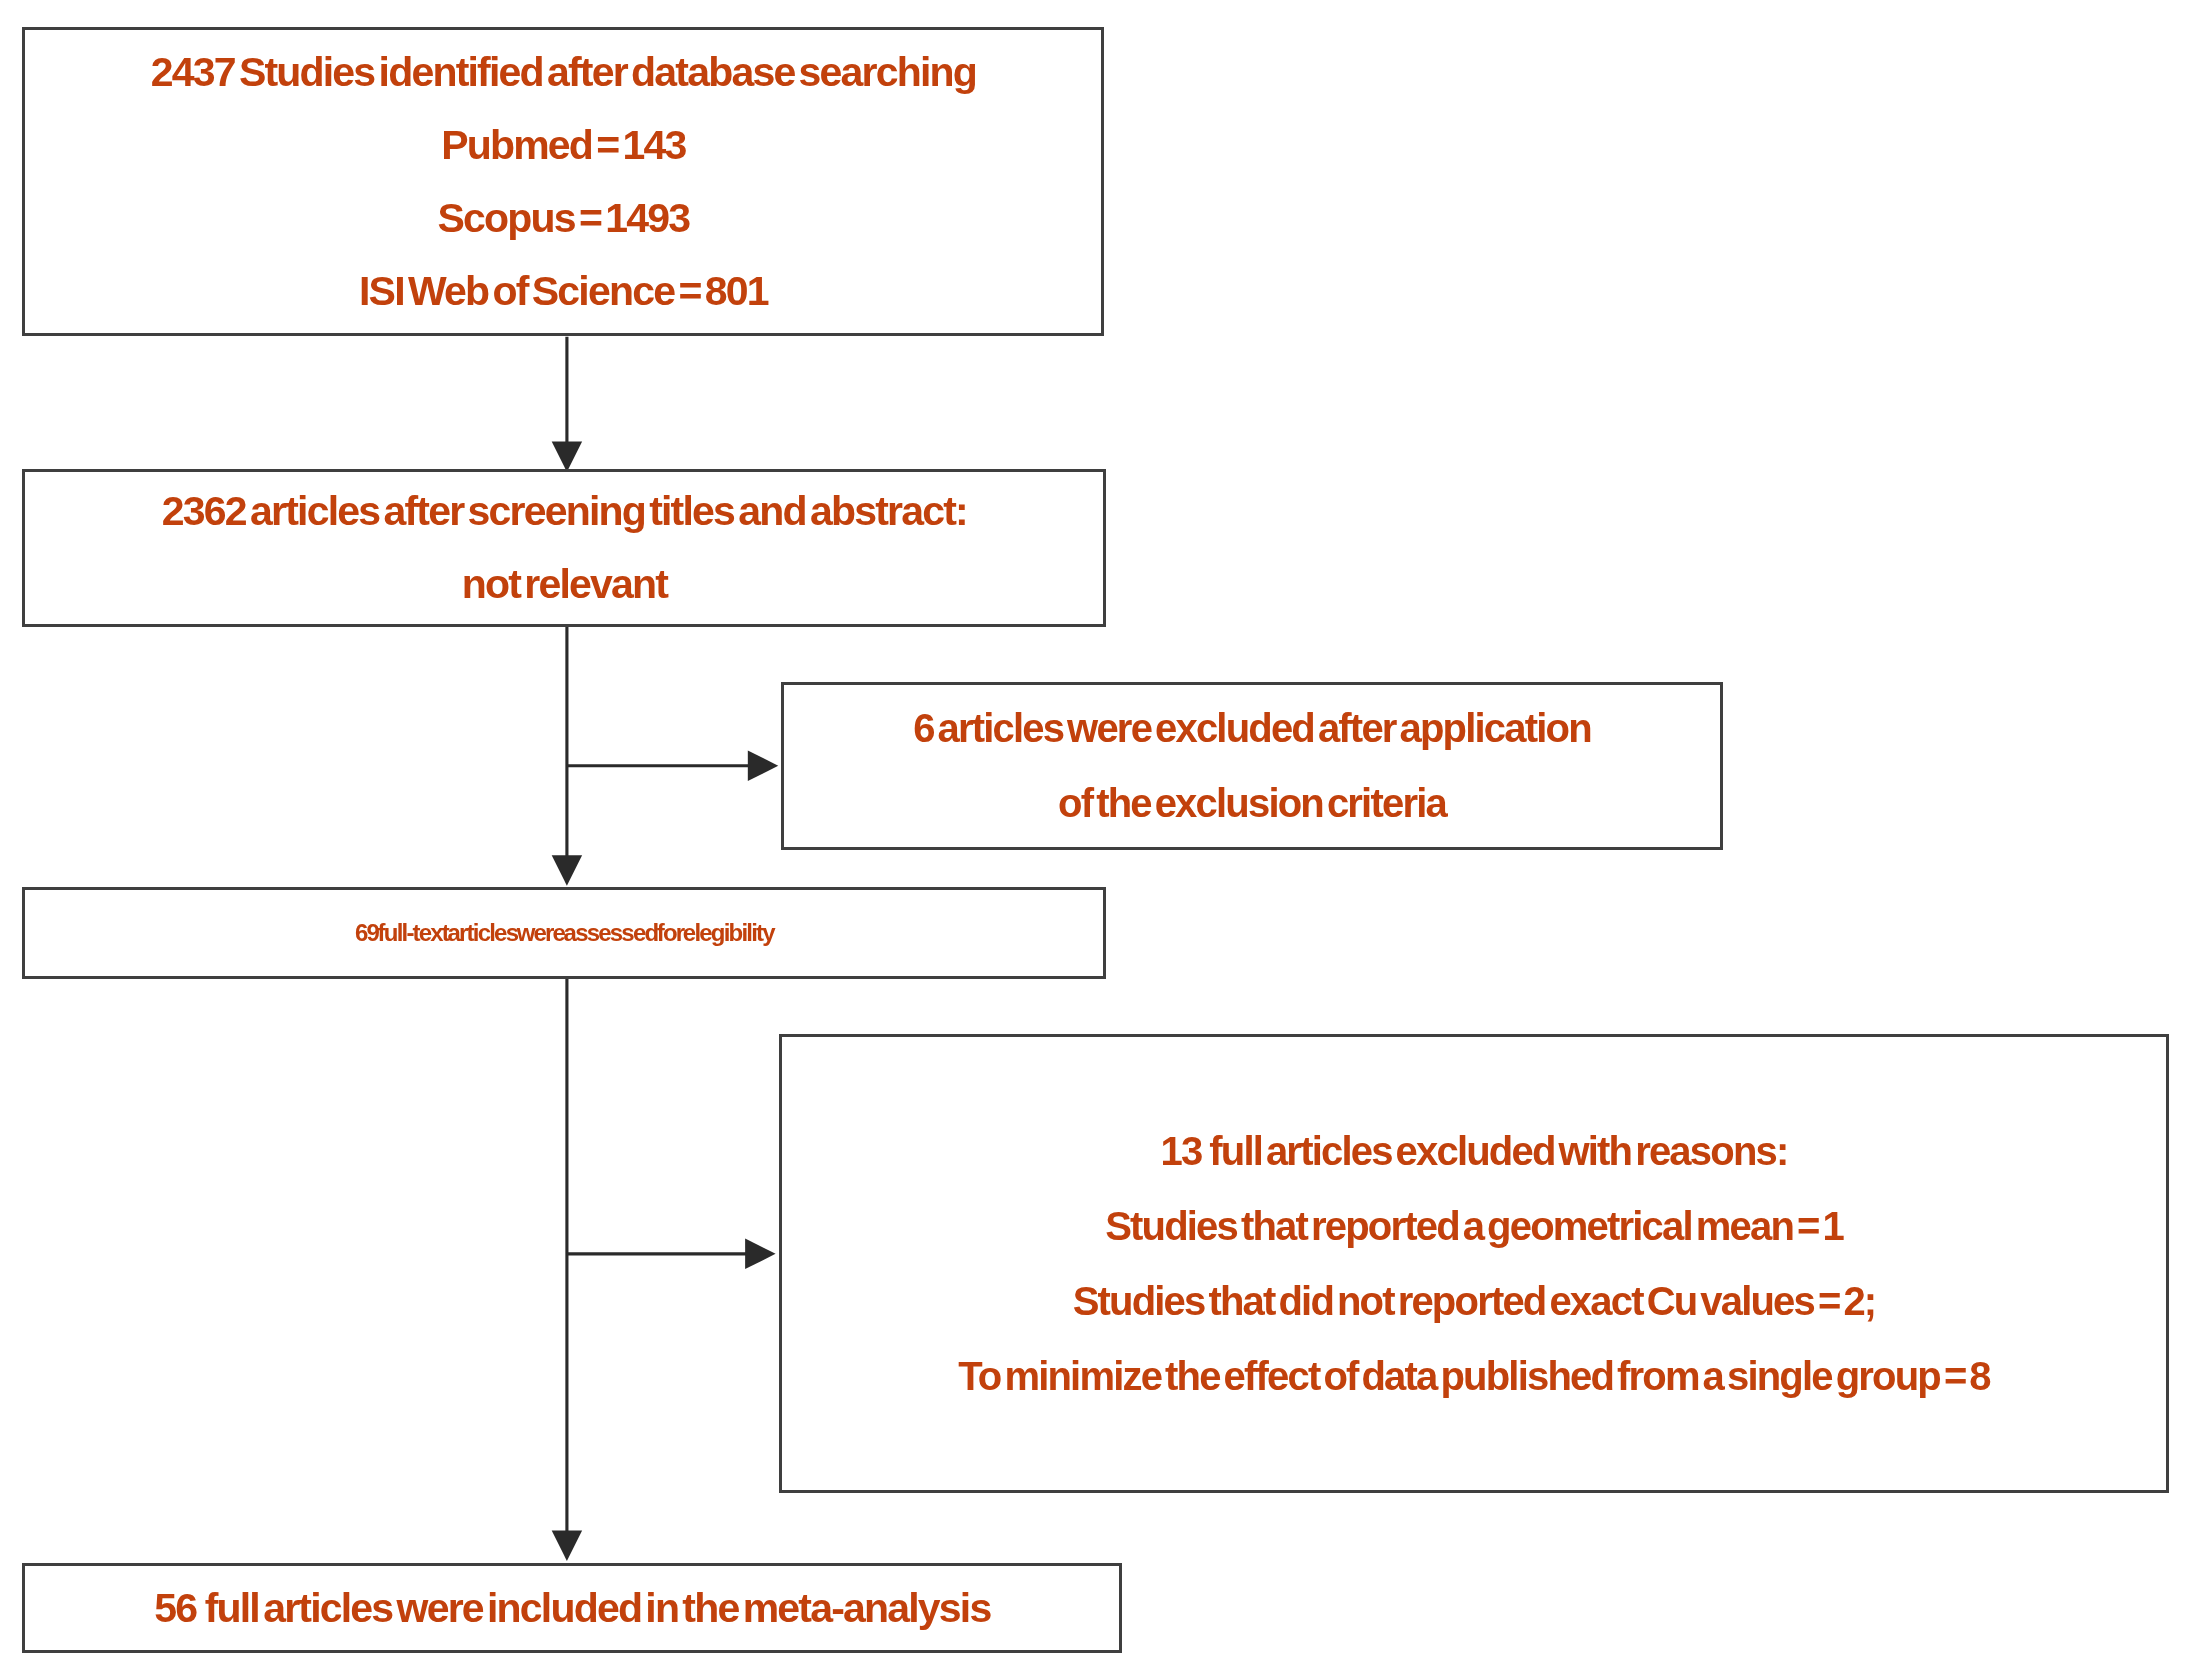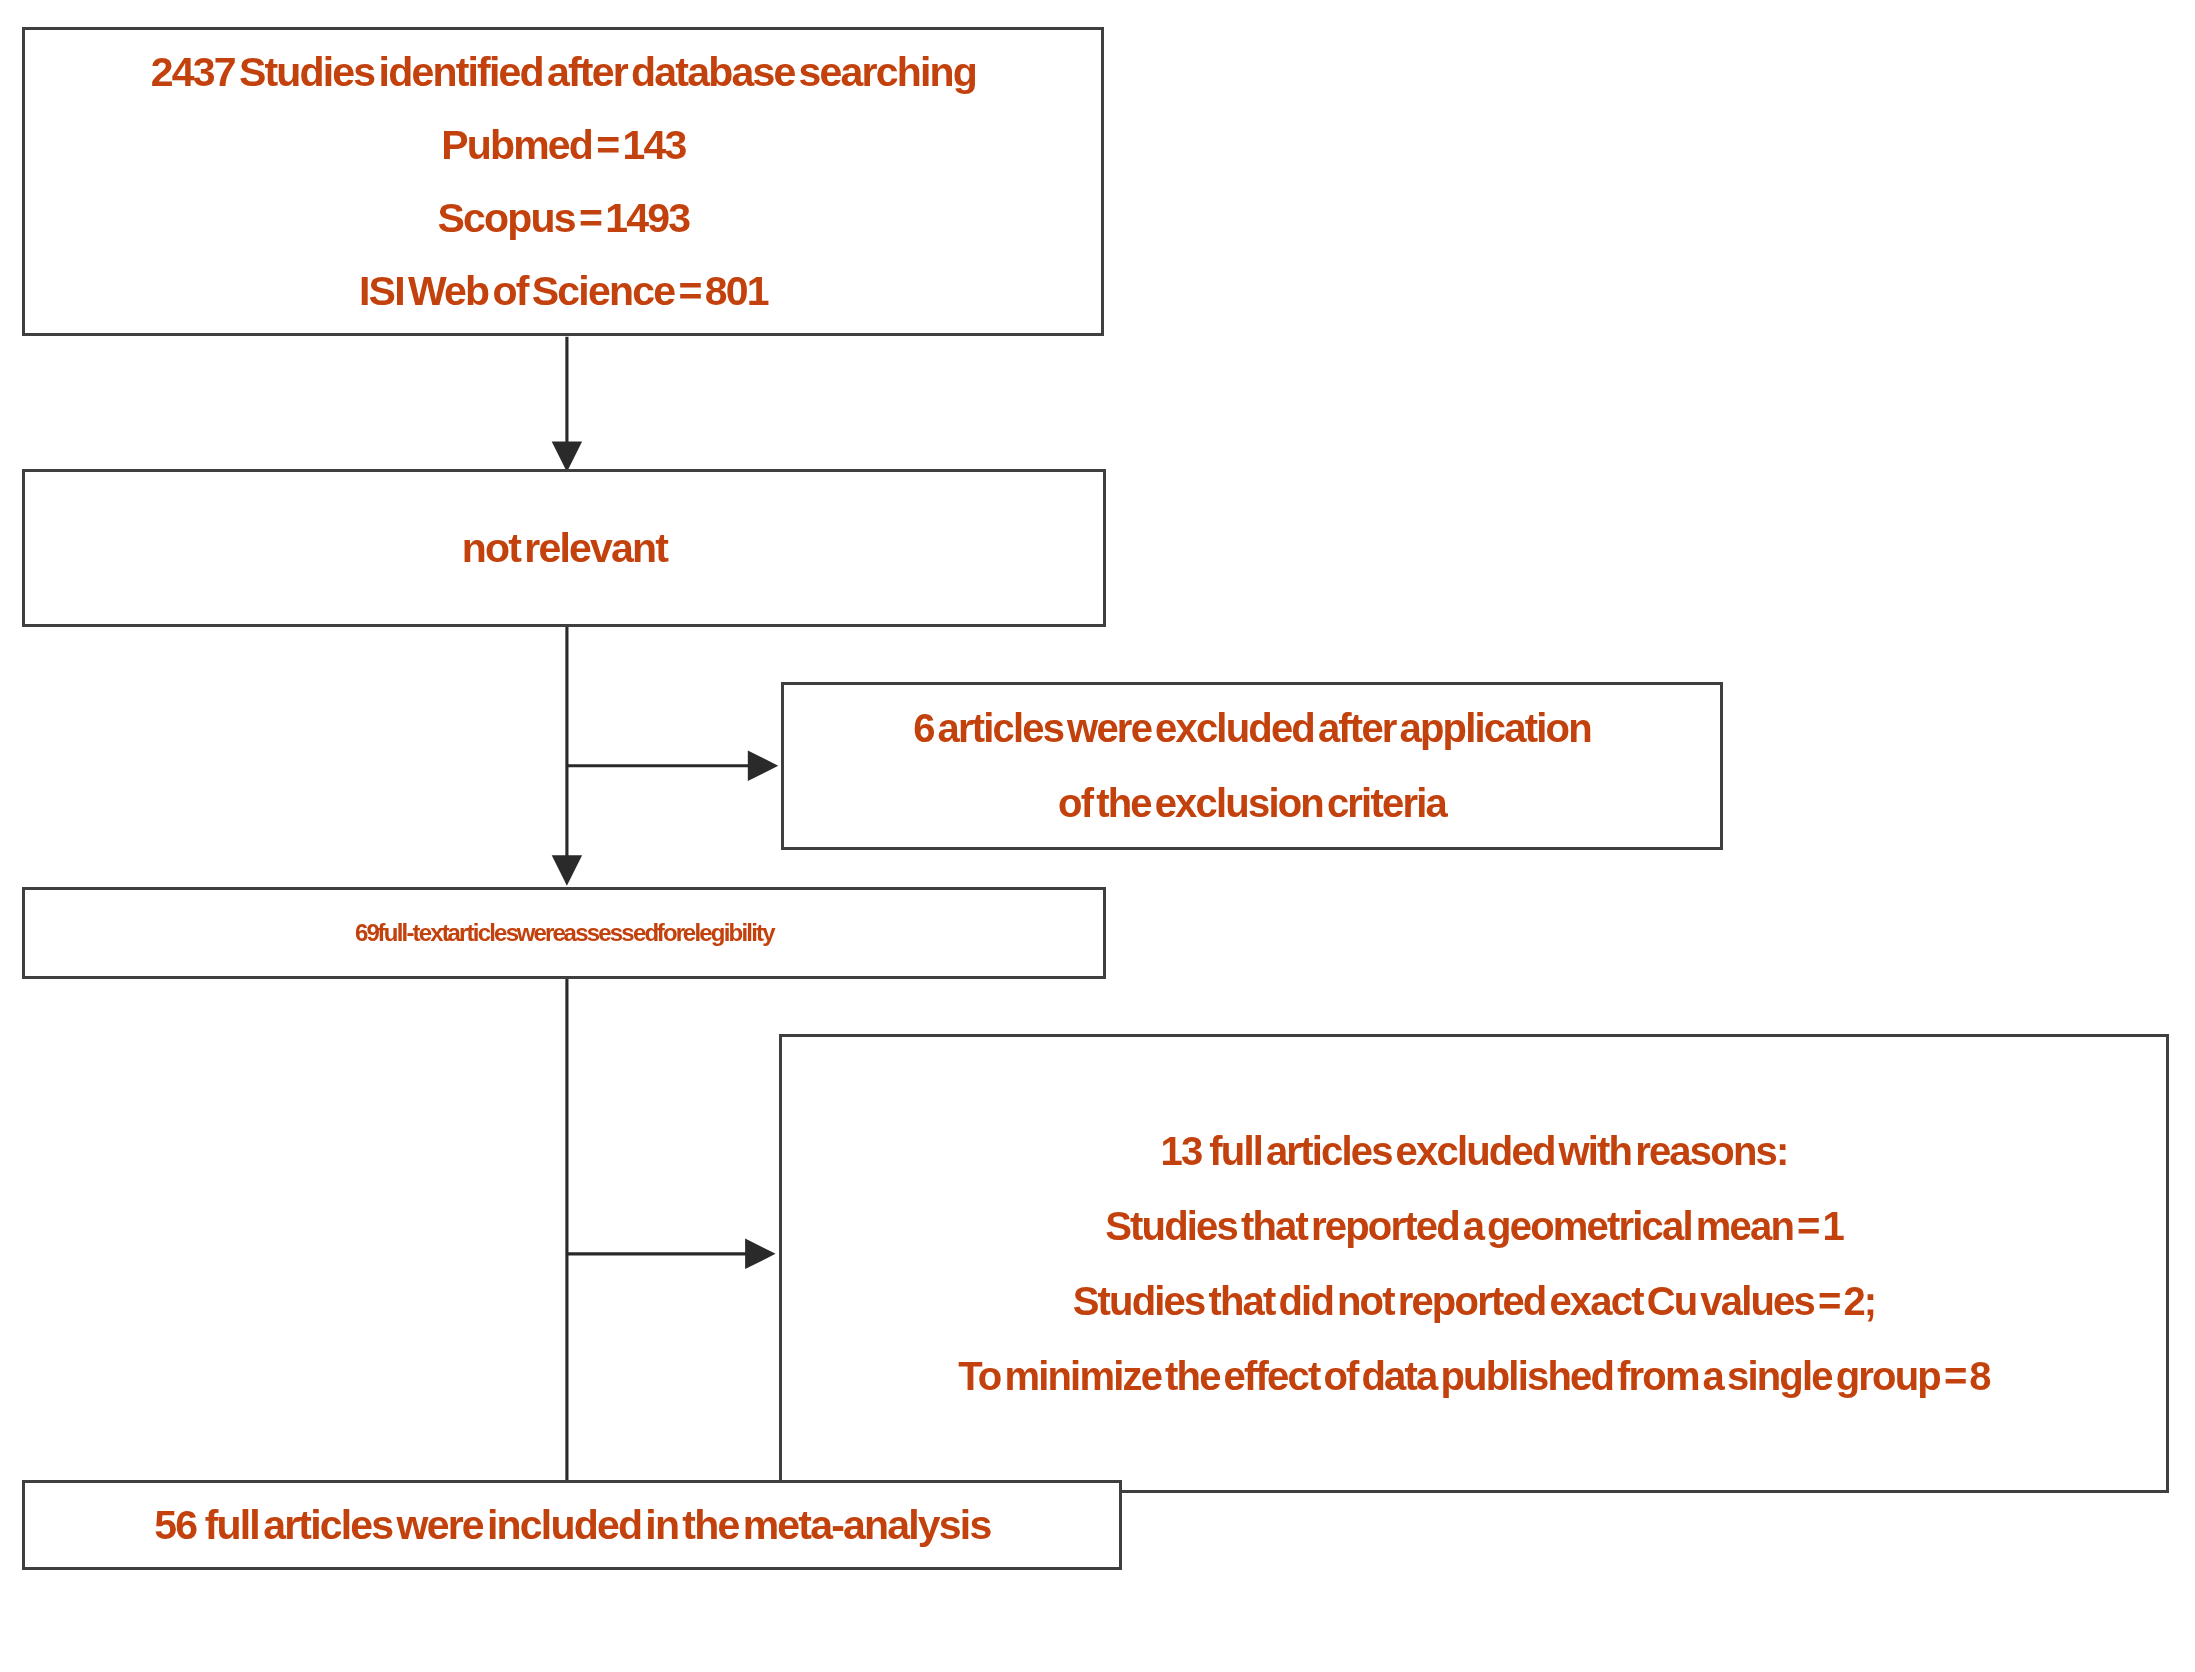--- a/index.html
+++ b/index.html
@@ -46,21 +46,21 @@
   .b-identified       { left: 22.4px;  top: 27px;   width: 1082px; height: 309px; }
   .b-identified .line { line-height: 73px; }
   .b-screening        { left: 22.4px;  top: 469px;  width: 1084px; height: 158px; }
   .b-screening .line  { line-height: 73px; }
   .b-excl-criteria       { left: 781px; top: 682px;  width: 942px; height: 168px; }
   .b-excl-criteria .line { line-height: 75px; font-size: 40px; }
   .b-fulltext         { left: 22.4px;  top: 887px;  width: 1084px; height: 92px; }
   .b-fulltext .line   { font-size: 24px; }
   .b-excl-reasons        { left: 779px; top: 1034px; width: 1390px; height: 459px; }
   .b-excl-reasons .line  { line-height: 75px; font-size: 40px; }
-  .b-included         { left: 22.4px;  top: 1480px; width: 1100px; height: 90px; }
+  .b-included         { left: 22.4px;  top: 1563px; width: 1100px; height: 90px; }
   .conn-stroke { stroke: #2a2a2a; stroke-width: 3.5px; }
   .conn-fill   { fill: #2a2a2a; }
 </style>
 </head>
 <body>
 
 <div class="canvas">
 
   <svg class="connectors" viewBox="0 0 2452 1868" xmlns="http://www.w3.org/2000/svg" aria-hidden="true">
 
@@ -91,20 +91,21 @@
   </svg>
 
   <div class="box b-identified">
     <div class="line">2437 Studies identified after database searching</div>
     <div class="line">Pubmed = 143</div>
     <div class="line">Scopus = 1493</div>
     <div class="line">ISI Web of Science = 801</div>
   </div>
 
   <div class="box b-screening">
+    <div class="line">2362 articles after screening titles and abstract:</div>
     <div class="line">not relevant</div>
   </div>
 
   <div class="box b-excl-criteria">
     <div class="line">6 articles were excluded after application</div>
     <div class="line">of the exclusion criteria</div>
   </div>
 
   <div class="box b-fulltext">
     <div class="line">69 full-text articles were assessed for elegibility</div>

